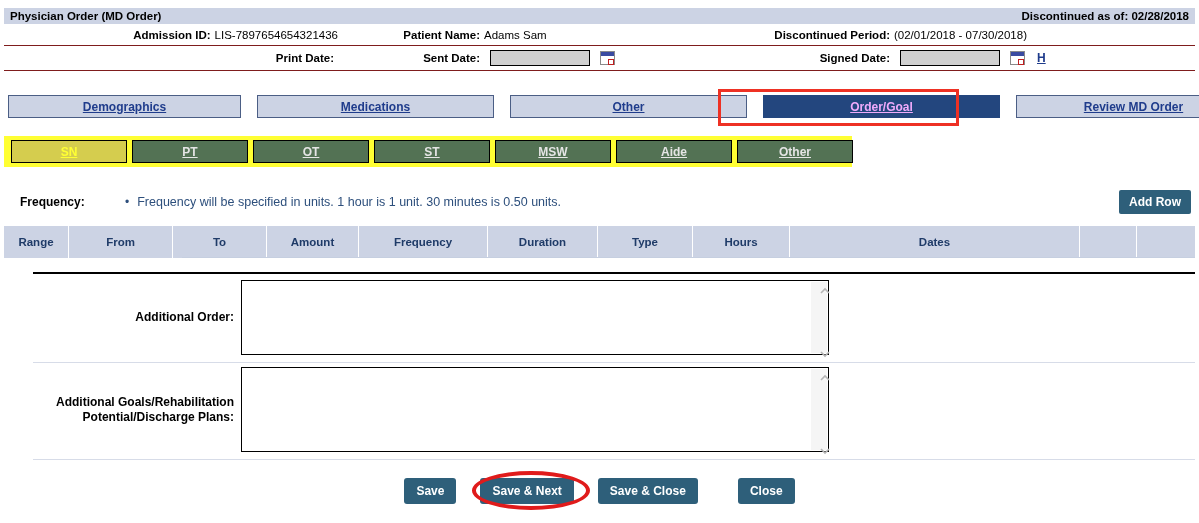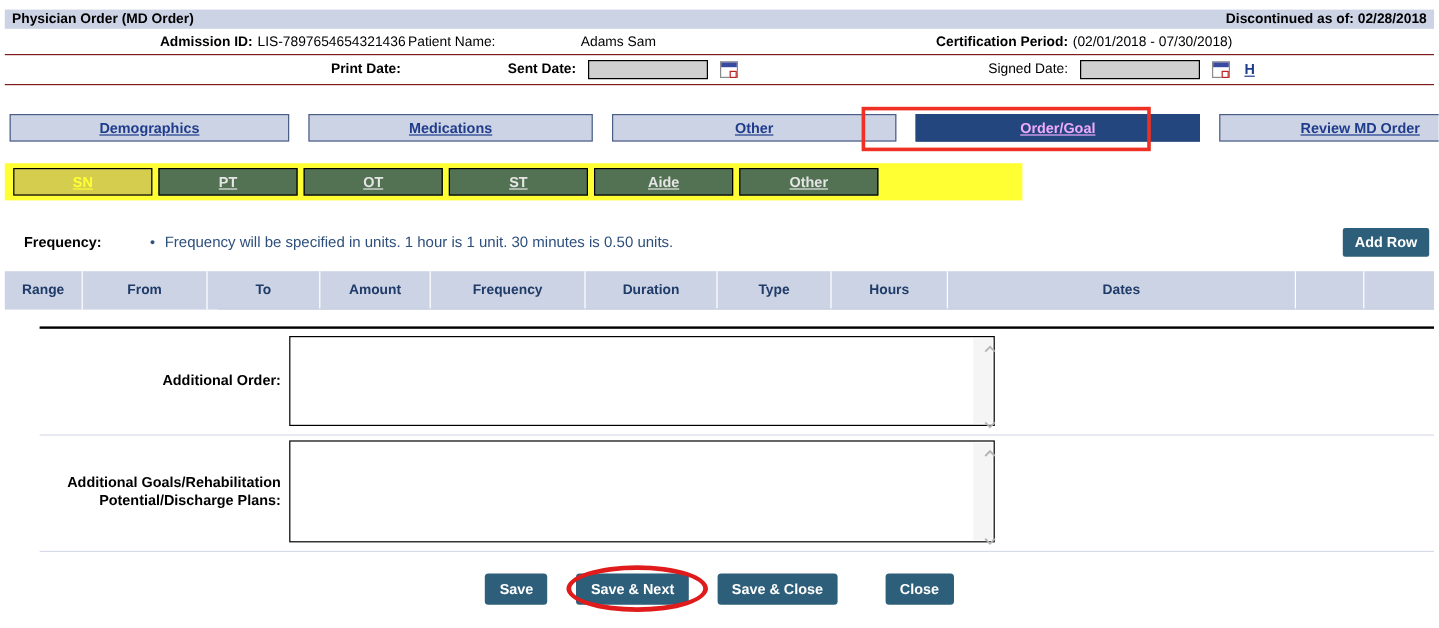--- a/index.html
+++ b/index.html
@@ -48,24 +48,24 @@
     justify-content: flex-end;
     gap: 4px;
     padding-right: 2px;
   }
   .hdr-cell.c1 { width: 336px; }
   .hdr-cell.c2 { width: 340px; justify-content: flex-start; }
   .hdr-cell.c3 { width: 515px; justify-content: flex-start; }
   .lbl { font-weight: bold; white-space: nowrap; }
   .val { font-weight: normal; white-space: nowrap; }
 
-  .lbl-pn { width: 140px; text-align: left; font-weight: normal; }
+  .lbl-pn { width: 140px; text-align: right; font-weight: bold; }
   .lbl-cp { width: 210px; text-align: right; font-weight: bold; }
   .lbl-sent { width: 140px; text-align: right; font-weight: bold; }
-  .lbl-signed { width: 210px; text-align: right; font-weight: normal; }
+  .lbl-signed { width: 210px; text-align: right; font-weight: bold; }
 
   .date-input {
     width: 100px; height: 16px;
     background: #d0d0d0;
     border: 1px solid #000;
     margin-left: 6px;
   }
   .cal-icon {
     width: 15px; height: 14px;
     margin-left: 6px;
@@ -325,21 +325,21 @@
     <div class="hdr-row">
       <div class="hdr-cell c1">
         <span class="lbl">Admission ID:</span>
         <span class="val">LIS-7897654654321436</span>
       </div>
       <div class="hdr-cell c2">
         <span class="lbl-pn">Patient Name:</span>
         <span class="val">Adams Sam</span>
       </div>
       <div class="hdr-cell c3">
-        <span class="lbl-cp">Certification Period:</span>
+        <span class="lbl-cp">Discontinued Period:</span>
         <span class="val">(02/01/2018 - 07/30/2018)</span>
       </div>
     </div>
 
     <div class="hdr-row tall">
       <div class="hdr-cell c1">
         <span class="lbl">Print Date:</span>
         <span class="val"></span>
       </div>
       <div class="hdr-cell c2">
@@ -381,20 +381,23 @@
         <span>SN</span>
       </div>
       <div class="disc-tab">
         <span>PT</span>
       </div>
       <div class="disc-tab">
         <span>OT</span>
       </div>
       <div class="disc-tab">
         <span>ST</span>
+      </div>
+      <div class="disc-tab">
+        <span>MSW</span>
       </div>
       <div class="disc-tab">
         <span>Aide</span>
       </div>
       <div class="disc-tab">
         <span>Other</span>
       </div>
     </div>
 
   <div class="freq-row">

